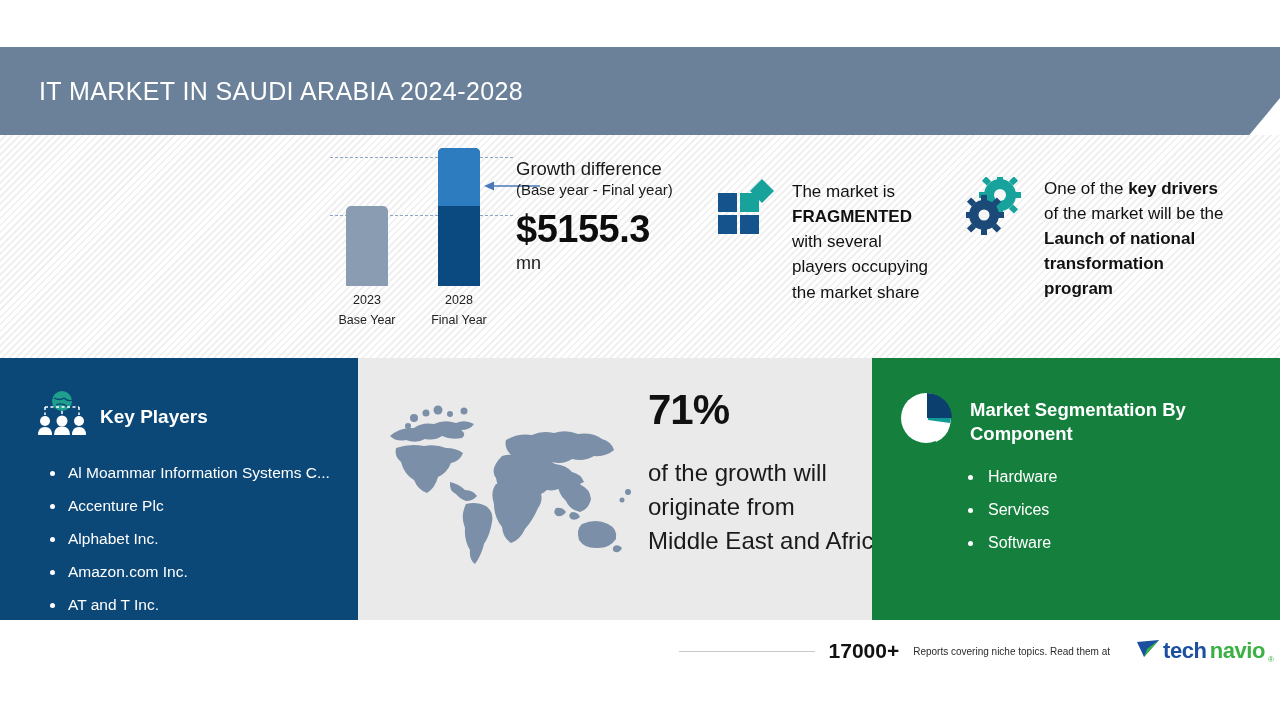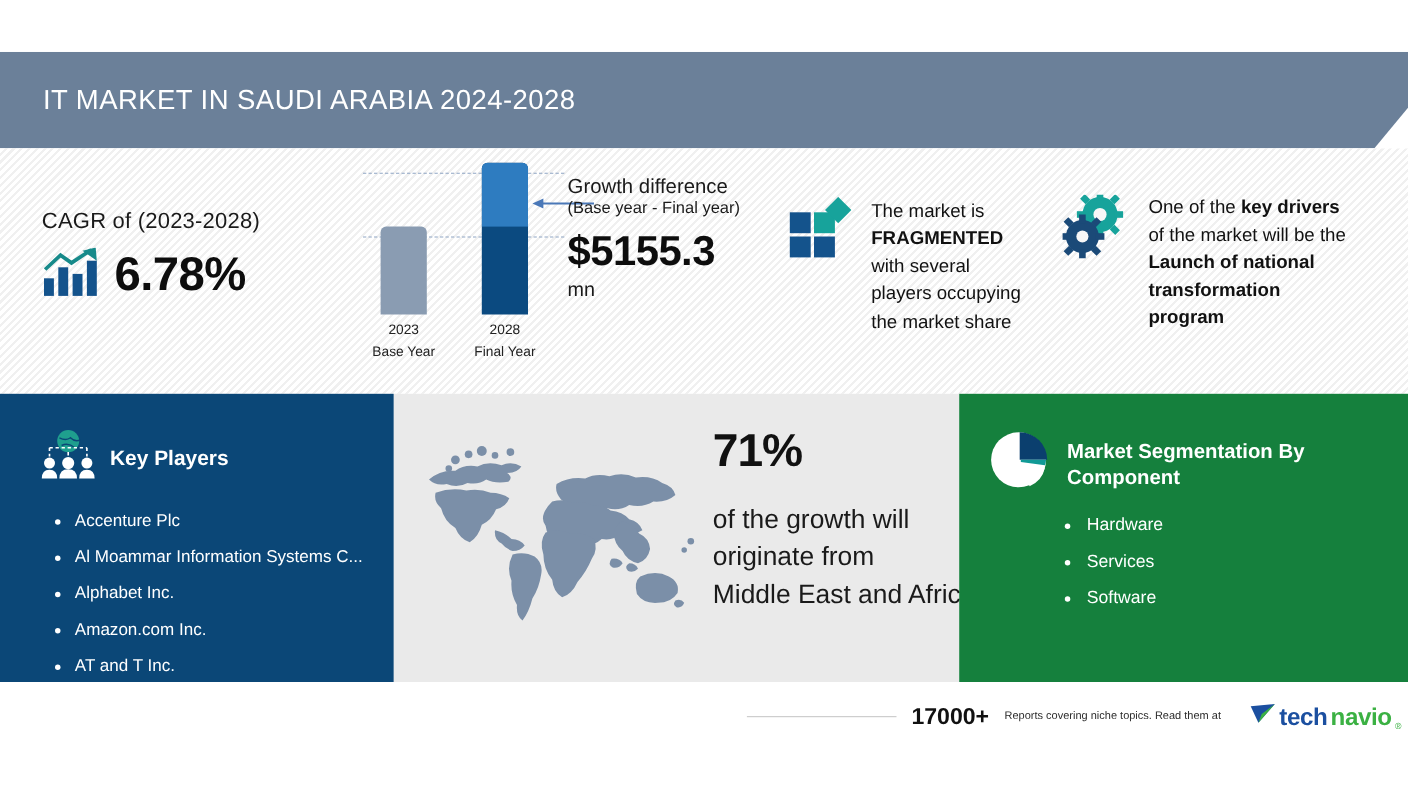--- a/index.html
+++ b/index.html
@@ -143,36 +143,20 @@
 <body>
 
 <div id="root">
 
   <div class="header">
     <div class="header-title">IT MARKET IN SAUDI ARABIA 2024-2028</div>
   </div>
 
   <div class="stats-band">
 
-    <div class="cagr">
-      <div class="cagr-label">CAGR of (2023-2028)</div>
-      <div class="cagr-row">
-        <span>
-          <svg width="52" height="46" viewBox="0 0 52 46">
-            <rect x="2" y="28" width="9" height="16" fill="#14538c"></rect>
-            <rect x="15" y="18" width="9" height="26" fill="#14538c"></rect>
-            <rect x="28" y="24" width="9" height="20" fill="#14538c"></rect>
-            <rect x="41" y="12" width="9" height="32" fill="#14538c"></rect>
-            <polyline points="3,20 17,7 27,14 45,2" fill="none" stroke="#178a8a" stroke-width="3.4"></polyline>
-            <polygon points="49,0 50,12 37,3" fill="#178a8a"></polygon>
-          </svg>
-        </span>
-        <span class="cagr-value">6.78%</span>
-      </div>
-    </div>
 
     <div class="barchart">
       <div class="dash-top"></div>
       <div class="dash-mid"></div>
 
       <div class="bar bar-2023"></div>
       <div class="bar bar-2028">
         <div class="bar-2028-top"></div>
       </div>
 
@@ -274,22 +258,22 @@
             <circle cx="26" cy="31" r="5.5"></circle>
             <path d="M18 45 q0 -8.5 8 -8.5 q8 0 8 8.5 z"></path>
             <circle cx="43" cy="31" r="5"></circle>
             <path d="M36 45 q0 -8 7 -8 q7 0 7 8 z"></path>
           </g>
         </svg>
       </span>
       <div class="players-title">Key Players</div>
     </div>
     <ul class="players-list">
+      <li>Al Moammar Information Systems C...</li>
       <li>Accenture Plc</li>
-      <li>Al Moammar Information Systems C...</li>
       <li>Alphabet Inc.</li>
       <li>Amazon.com Inc.</li>
       <li>AT and T Inc.</li>
     </ul>
   </div>
 
   <div class="panel-map">
     <div class="map-wrap">
       <svg width="270" height="180" viewBox="0 0 270 180">
         <g fill="#7b8fa8">

